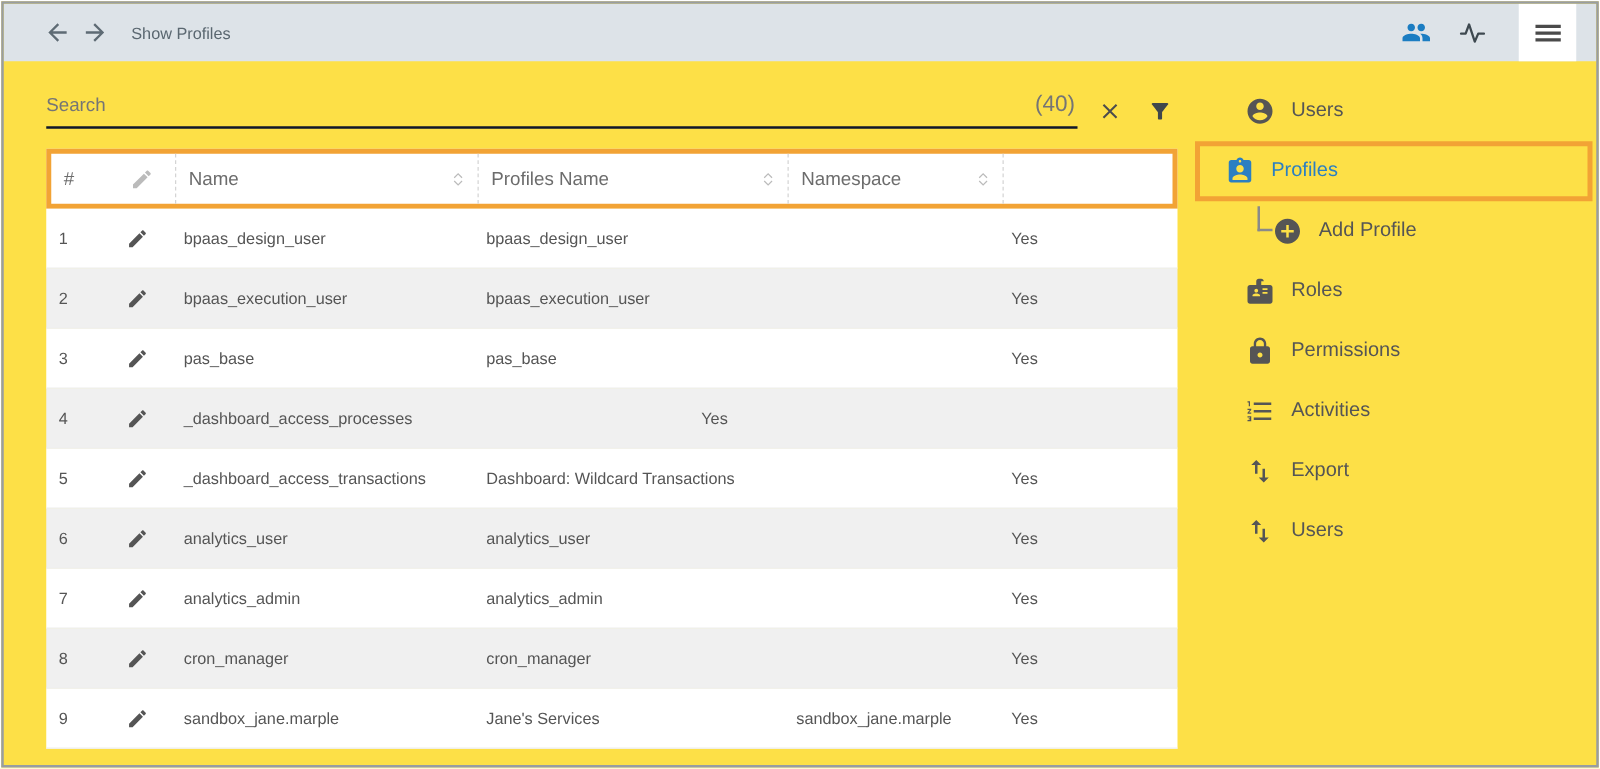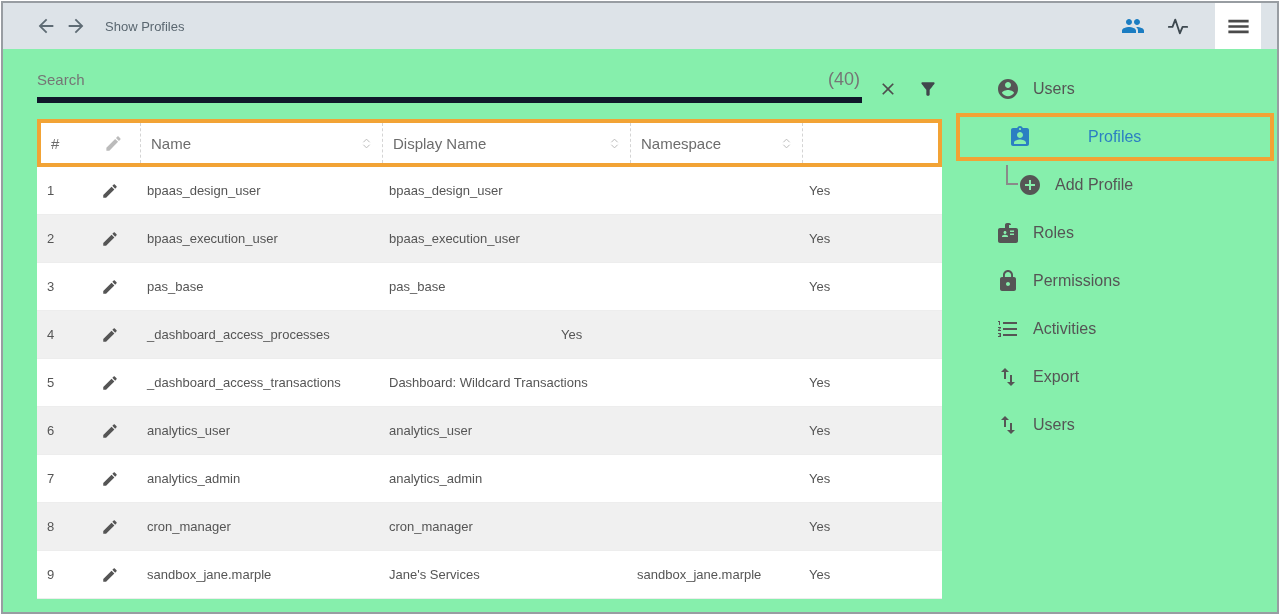--- a/index.html
+++ b/index.html
@@ -1,37 +1,37 @@
 <!DOCTYPE html>
 <html style="--orange: #F2A335; --blue: #2B7FC2; --topbar: #DDE3E8;"><head>
 <meta charset="utf-8">
 <style>
   * { box-sizing: border-box; margin: 0; padding: 0; }
   html, body { width: 1280px; height: 615px; overflow: hidden; }
   body { font-family: "Liberation Sans", "DejaVu Sans", sans-serif; background: #fff; position: relative; }
   :root { --orange: #F2A335; --blue: #2B7FC2; --topbar: #DDE3E8; }
 
-  .frame { position: absolute; inset: 1px; border: 2px solid #989DA2; background: #86efac; overflow: hidden; }
+  .frame { position: absolute; inset: 1px; border: 2px solid #989DA2; background: #fde047; overflow: hidden; }
 
   
   .topbar { height: 46px; background: var(--topbar); display: flex; align-items: center; padding-left: 32px; }
   .icon-btn { background: none; border: none; padding: 0; display: flex; align-items: center; justify-content: center; cursor: pointer; color: #5E6B74; }
   .nav-btn { margin-right: 8px; }
   .page-title { font-size: 13px; color: #5A6770; margin-left: 10px; }
   .topbar-spacer { flex: 1; }
   .users-btn { color: #1B7DC2; margin-right: 22px; }
   .pulse-btn { color: #3E4950; margin-right: 26px; }
   .menu-btn { width: 46px; height: 46px; background: #fff; border: none; display: flex; align-items: center; justify-content: center; cursor: pointer; color: #4A4A4A; margin-right: 16px; }
 
   .content { display: flex; height: calc(100% - 46px); }
   .main { width: 905px; flex: none; margin-left: 34px; }
 
   
   .searchbar { display: flex; align-items: flex-end; margin-top: 12px; height: 42px; }
-  .search-field { flex: 1; display: flex; align-items: baseline; border-bottom: 6px solid #0f172a; padding-bottom: 7px; }
+  .search-field { flex: 1; display: flex; align-items: baseline; border-bottom: 2px solid #0f172a; padding-bottom: 7px; }
   .search-field input { flex: 1; border: 0; outline: 0; background: transparent; font-size: 15px; color: #444; font-family: inherit; }
   .search-field input::placeholder { color: #757575; }
   .search-count { font-size: 18px; color: #757575; padding-right: 2px; }
   .clear-btn { color: #4D4D4D; margin: 0 0 4px 16px; }
   .filter-btn { color: #40474C; margin: 0 4px 4px 20px; }
 
   
   .thead { display: flex; align-items: stretch; height: 48px; margin-top: 16px; border: 4px solid var(--orange); background: #fff; }
   .th { display: flex; align-items: center; justify-content: space-between; font-size: 15px; color: #6C6C6C; padding: 0 8px 0 10px; }
   .th.sep { border-right: 1px dashed #D4D4D4; gap: 34px; }
@@ -45,21 +45,21 @@
   .c0 { width: 44px; } .c1 { width: 56px; display: flex; justify-content: center; }
   .c2 { width: 242px; } .c3 { width: 248px; } .c4 { width: 172px; } .c5 { flex: 1; }
   .edit-btn { color: #555; display: flex; cursor: pointer; }
 
   
   .sidebar { flex: 1; margin-left: 14px; padding-top: 16px; }
   .sb-item { position: relative; height: 48px; display: flex; align-items: center; padding-left: 40px; font-size: 16px; color: #555; cursor: pointer; text-align: center; }
   .sb-item svg { flex: none; }
   .sb-label { margin-left: 13px; }
   .sb-item.active { color: var(--blue); }
-  .sb-item.highlight { border: 4px solid var(--orange); padding-left: 48px; margin-right: 3px; gap: 43px; }
+  .sb-item.highlight { border: 4px solid var(--orange); padding-left: 20px; margin-right: 3px; }
   .sb-item.sub { padding-left: 62px; color: #555; }
   .connector { position: absolute; left: 50px; top: 4px; width: 12px; height: 20px; border-left: 2px solid #8A8A8A; border-bottom: 2px solid #8A8A8A; }
 </style>
 </head>
 <body>
 
 <div class="frame">
 
   <div class="topbar">
     <button class="icon-btn nav-btn">
@@ -122,21 +122,21 @@
             </svg>
           </div>
           <div class="th col2 sep">
             <span>Name</span>
             <svg viewBox="0 0 24 24" width="15" height="15" class="sort-icon">
               <path d="M7 10l5-5 5 5" fill="none" stroke="currentColor" stroke-width="1.6"></path>
               <path d="M7 14l5 5 5-5" fill="none" stroke="currentColor" stroke-width="1.6"></path>
             </svg>
           </div>
           <div class="th col3 sep">
-            <span>Display Name</span>
+            <span>Profiles Name</span>
             <svg viewBox="0 0 24 24" width="15" height="15" class="sort-icon">
               <path d="M7 10l5-5 5 5" fill="none" stroke="currentColor" stroke-width="1.6"></path>
               <path d="M7 14l5 5 5-5" fill="none" stroke="currentColor" stroke-width="1.6"></path>
             </svg>
           </div>
           <div class="th col4 sep">
             <span>Namespace</span>
             <svg viewBox="0 0 24 24" width="15" height="15" class="sort-icon">
               <path d="M7 10l5-5 5 5" fill="none" stroke="currentColor" stroke-width="1.6"></path>
               <path d="M7 14l5 5 5-5" fill="none" stroke="currentColor" stroke-width="1.6"></path>

